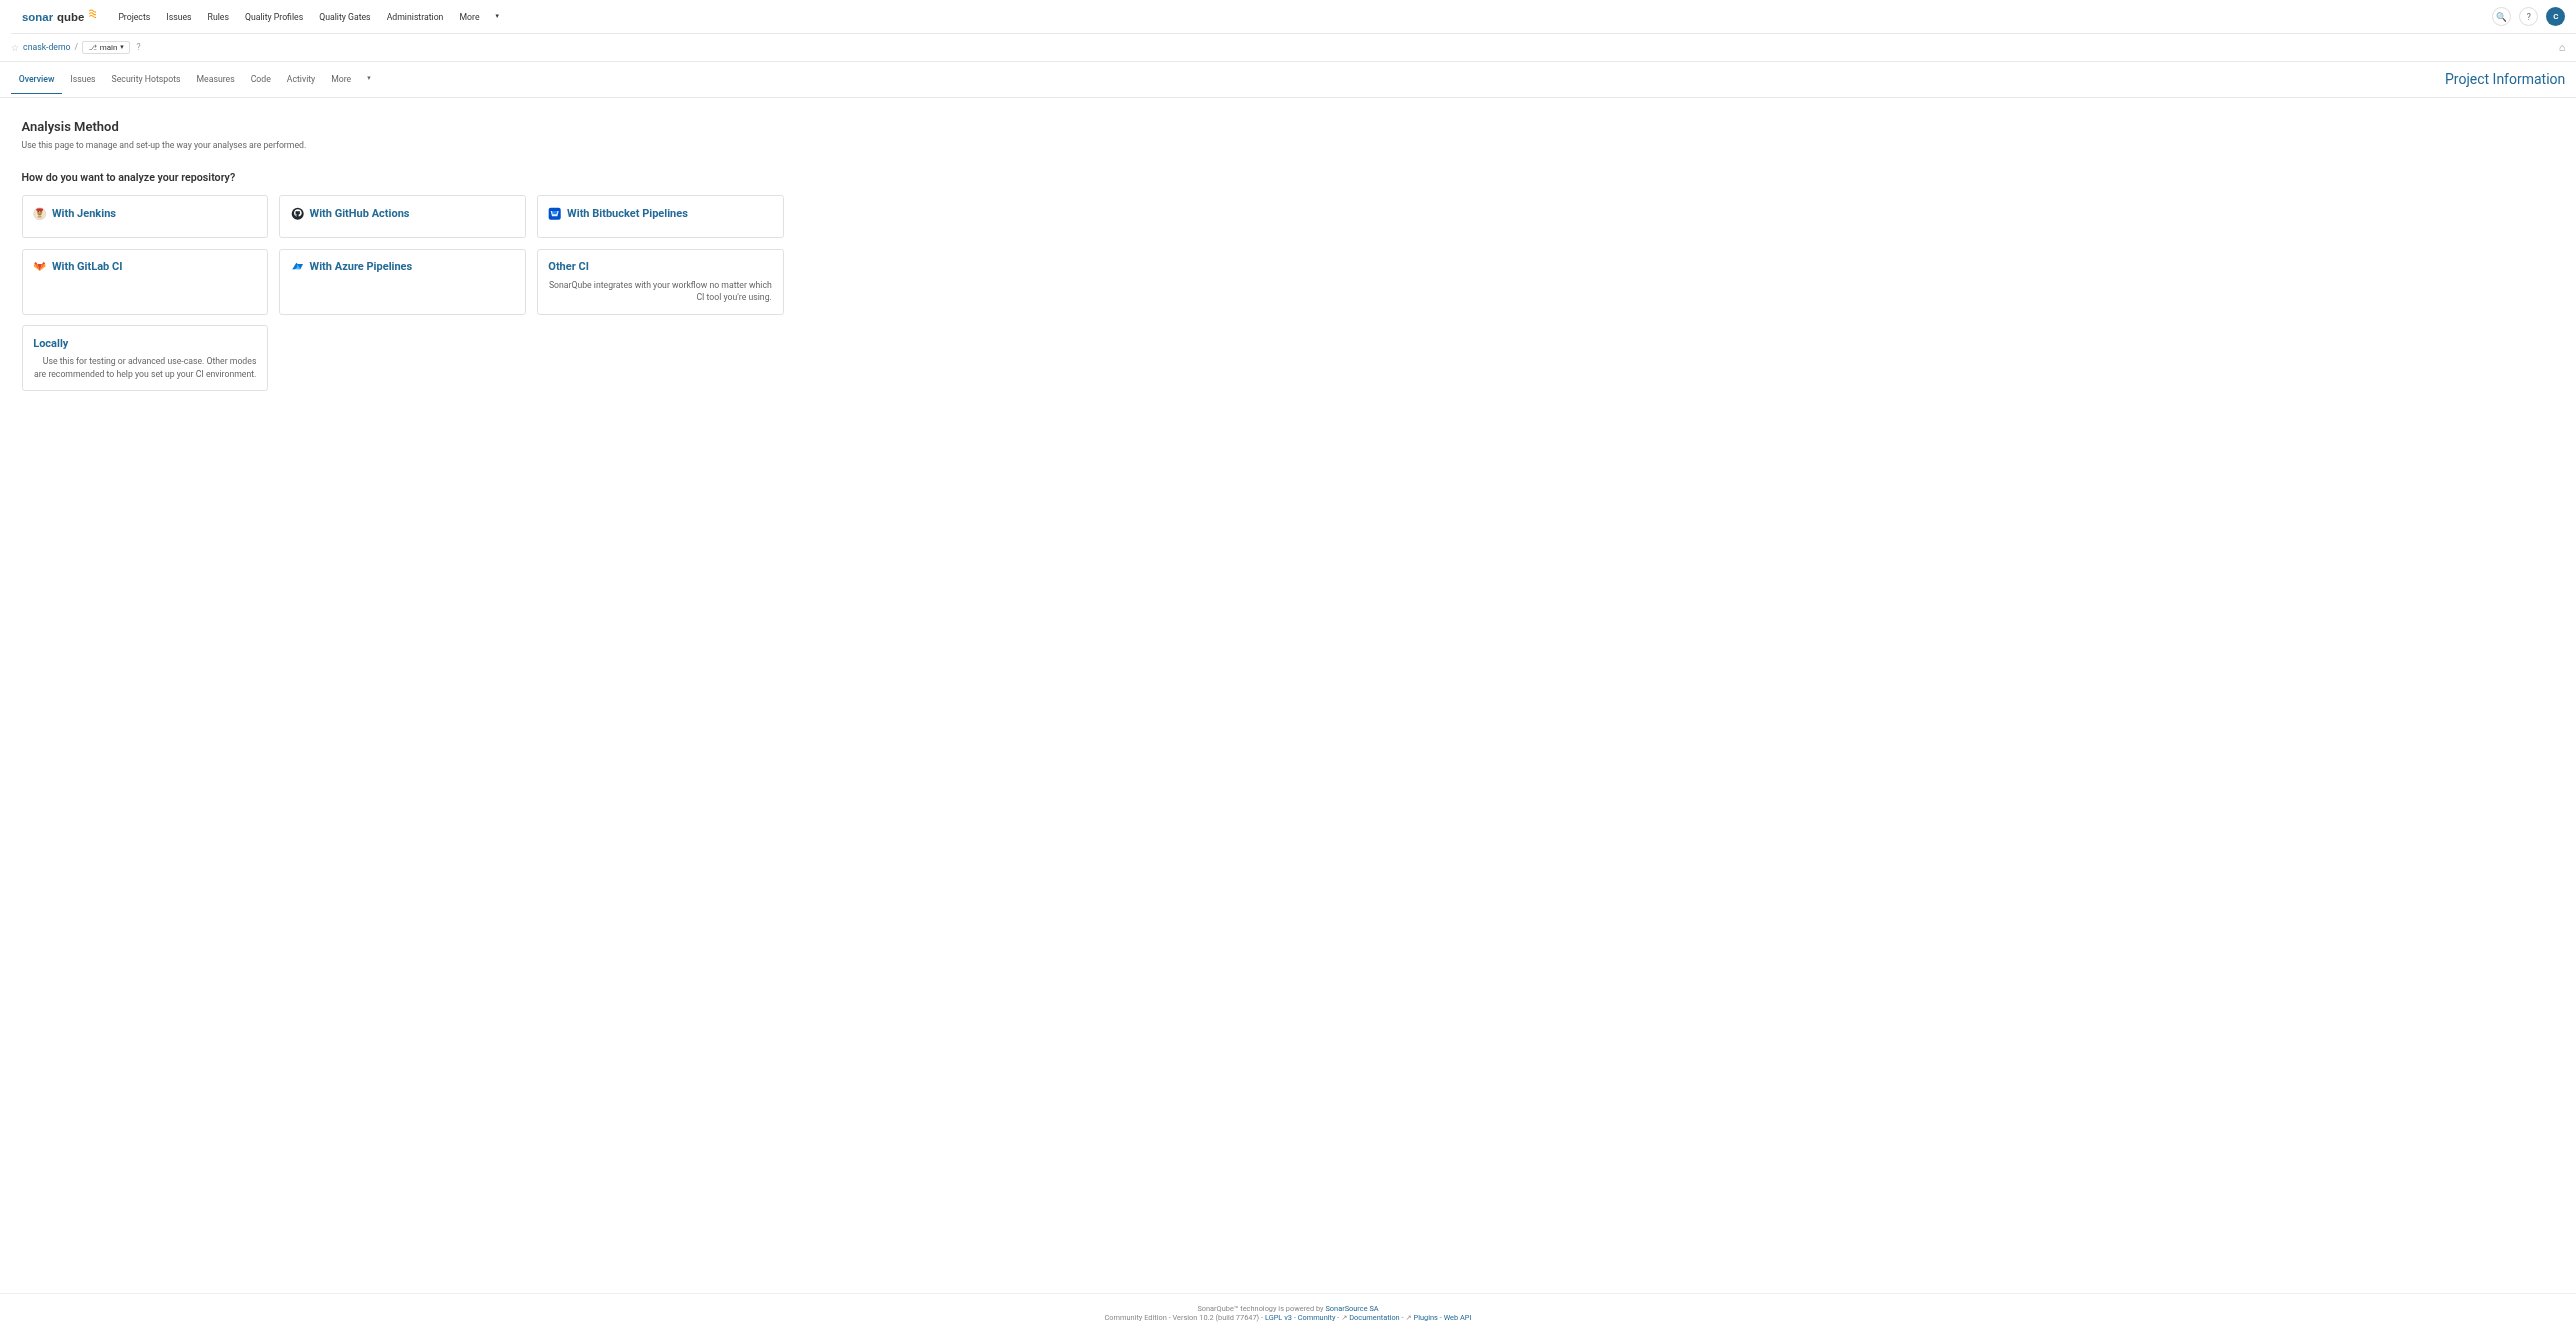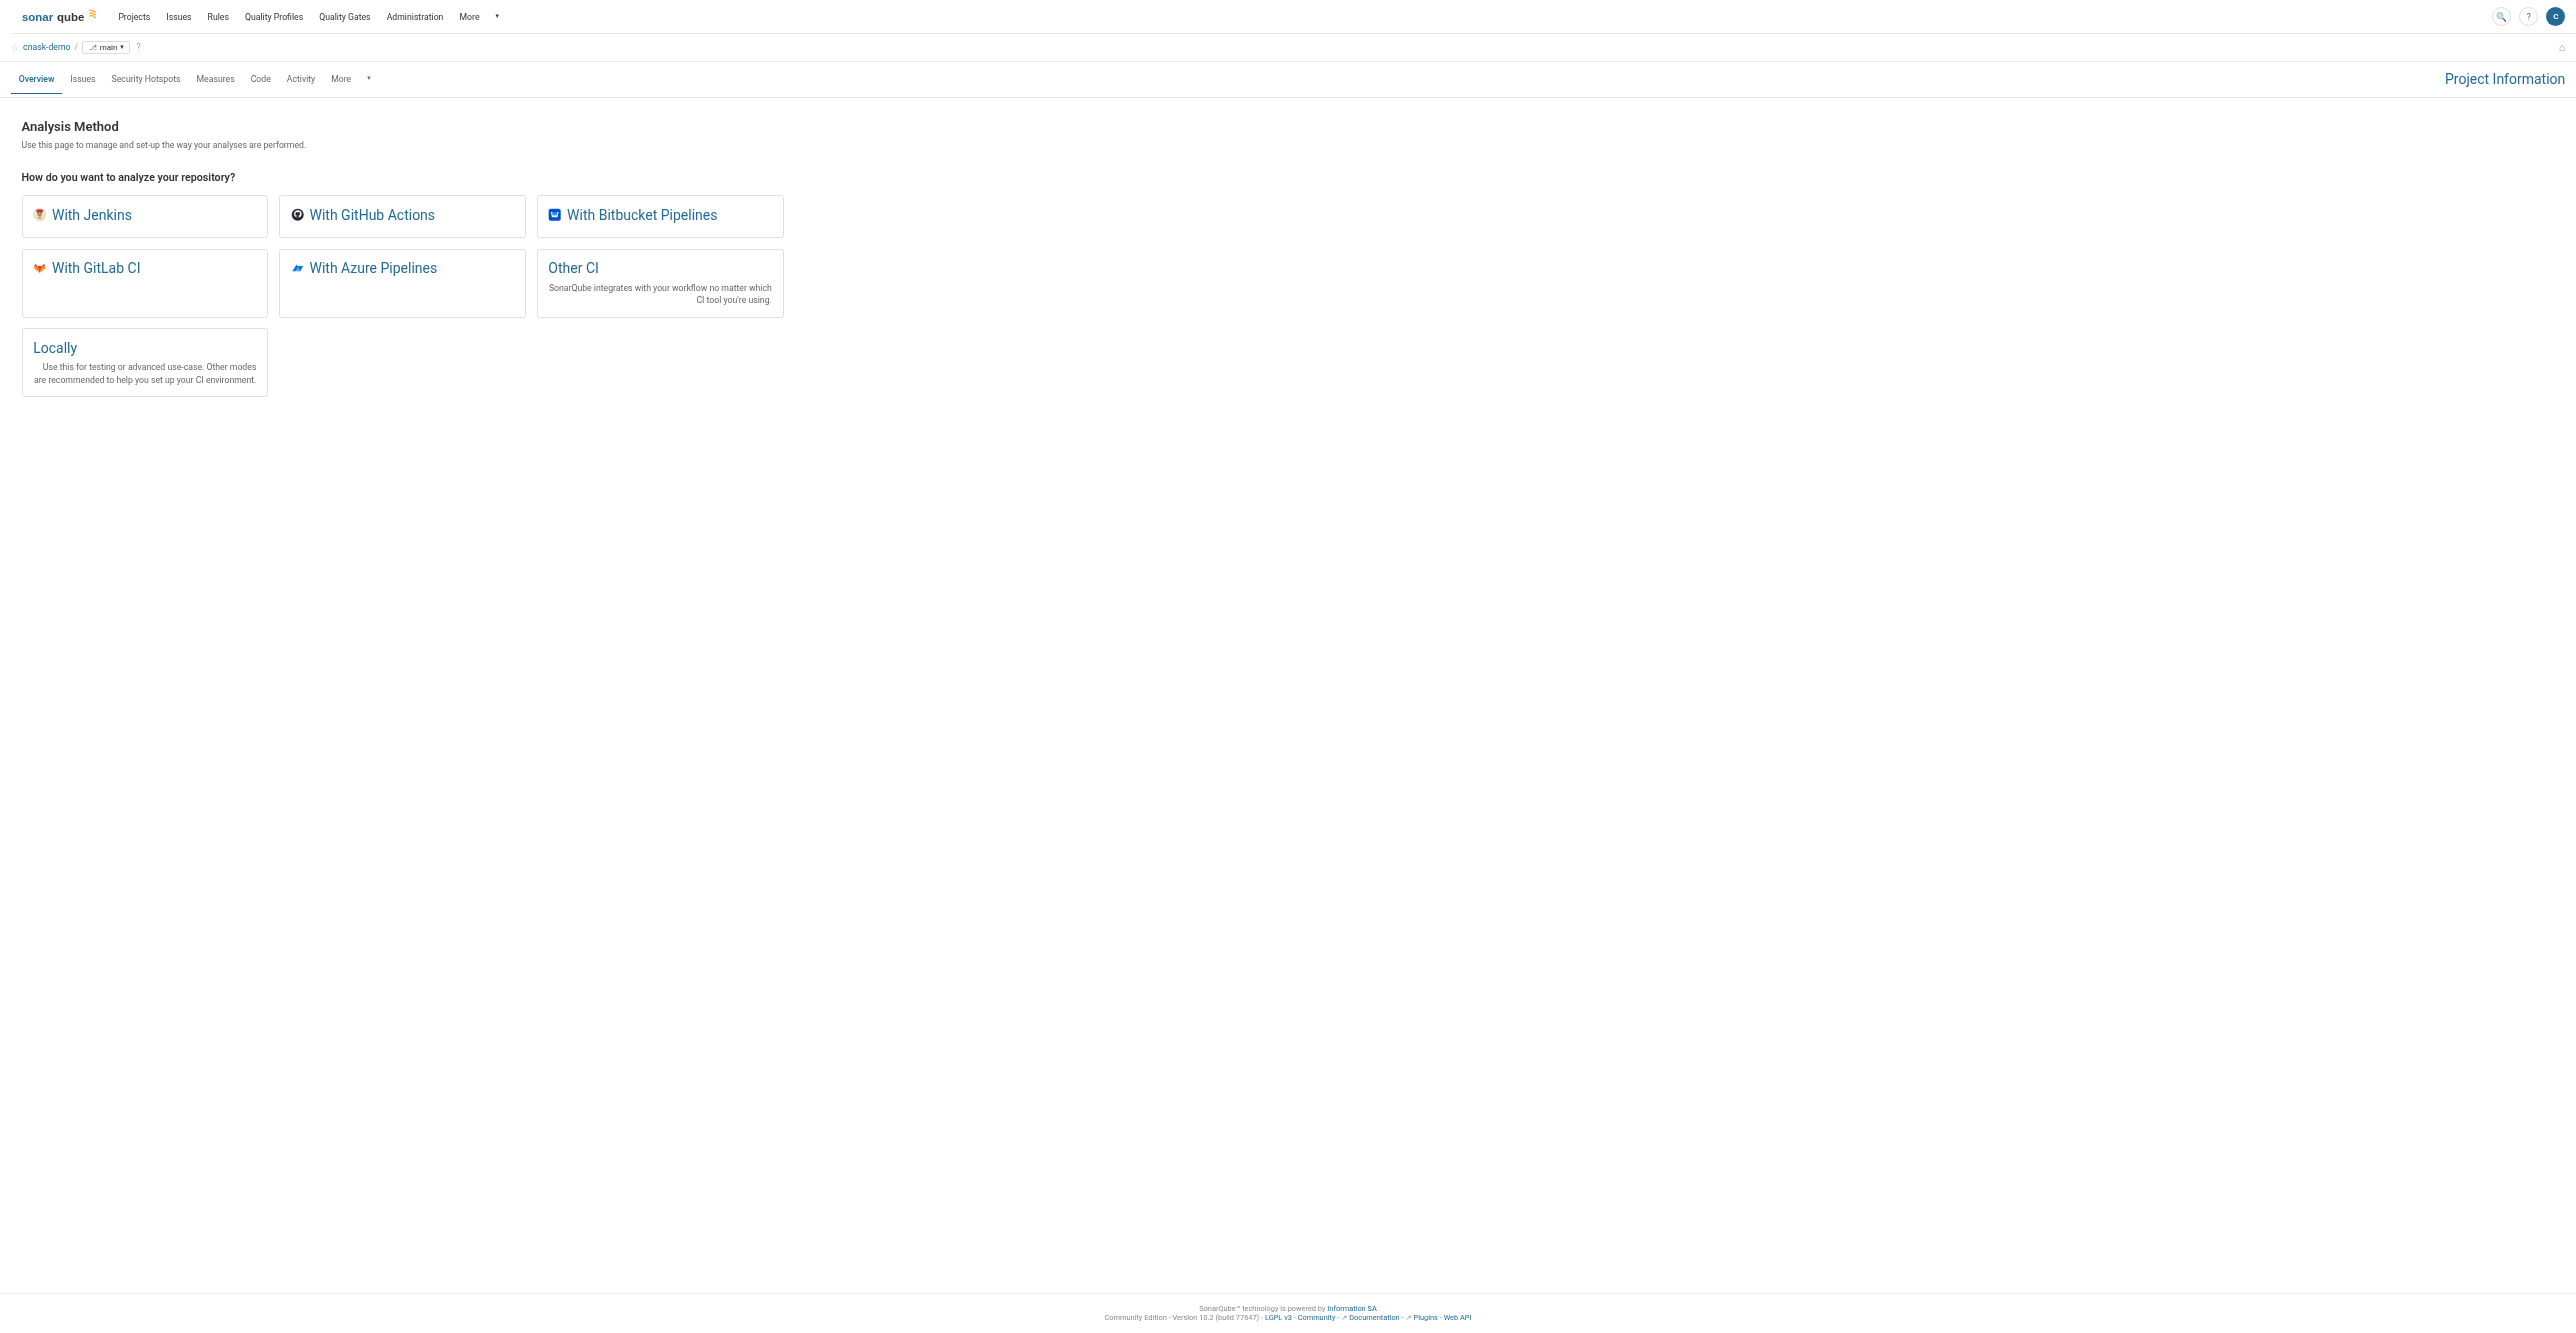--- a/index.html
+++ b/index.html
@@ -67,21 +67,21 @@
     .section-title { font-size: 10.7px; font-weight: 600; color: #333; margin-bottom: 10.7px; }
 
     
     .cards-row { display: flex; gap: 10.7px; margin-bottom: 10.7px; }
     .card {
       flex: 1; border: 0.7px solid #e0e0e0; border-radius: 2.7px; padding: 10.7px;
       cursor: pointer; background: #fff; min-height: 43px;
       display: flex; flex-direction: column; gap: 5.4px;
     }
     .card-header { display: flex; align-items: center; gap: 5.4px; }
-    .card-link { color: #236a97; font-size: 14px; font-weight: 400; text-decoration: none; }
+    .card-link { color: #236a97; font-size: 11px; font-weight: 700; text-decoration: none; }
     .card-desc { font-size: 8.7px; color: #666; line-height: 1.4; text-align: right; }
 
     
     .icon-jenkins { width: 13.4px; height: 13.4px; flex-shrink: 0; }
     .icon-github { width: 13.4px; height: 13.4px; flex-shrink: 0; }
     .icon-bitbucket { width: 13.4px; height: 13.4px; flex-shrink: 0; }
     .icon-gitlab { width: 13.4px; height: 13.4px; flex-shrink: 0; }
     .icon-azure { width: 13.4px; height: 13.4px; flex-shrink: 0; }
 
     
@@ -252,21 +252,21 @@
         <a class="card-link">Locally</a>
       </div>
       <p class="card-desc">Use this for testing or advanced use-case. Other modes are recommended to help you set up your CI environment.</p>
     </div>
   </div>
 </div>
 
 <footer>
   <div>
     <span>SonarQube™ technology is powered by</span>
-    <a>Information SA</a>
+    <a>SonarSource SA</a>
   </div>
   <div>
     <span>Community Edition - Version 10.2 (build 77647) -</span>
     <a>LGPL v3</a>
     <span> - </span>
     <a>Community</a>
     <span> - </span>
     <span>↗</span>
     <a>Documentation</a>
     <span> - </span>

